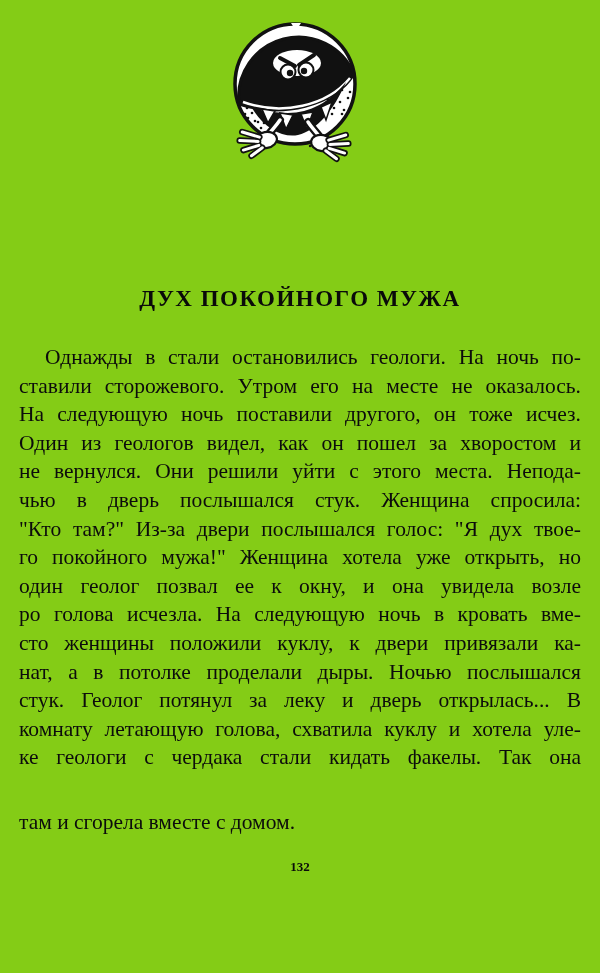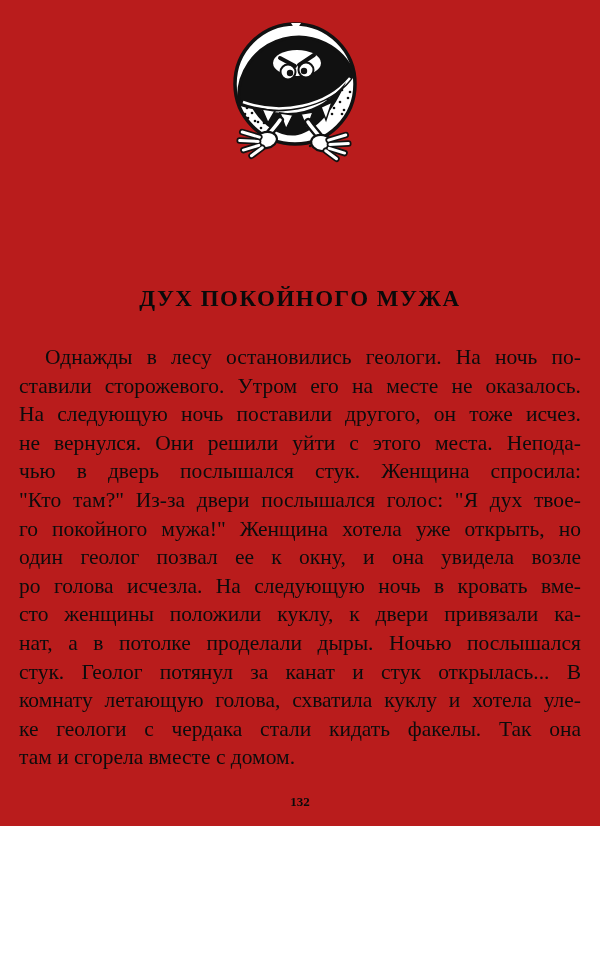--- a/index.html
+++ b/index.html
@@ -3,22 +3,22 @@
 <meta charset="utf-8">
 <style>
   html, body {
     margin: 0;
     padding: 0;
     background: #ffffff;
   }
   .page {
     position: relative;
     width: 600px;
-    height: 826px;
-    background: #b91c1c;
+    height: 973px;
+    background: #84cc16;
     overflow: hidden;
     font-family: "Liberation Serif", "DejaVu Serif", serif;
     color: #0d0d0d;
   }
   .illo {
     display: block;
     margin: 16px auto 0;
     transform: translateX(-5px);
   }
   .title {
@@ -37,21 +37,21 @@
     font-size: 21.5px;
     line-height: 28.6px;
     height: 28.6px;
     text-align: justify;
     text-align-last: justify;
     -moz-text-align-last: justify;
     white-space: nowrap;
     color: #0c0c0c;
   }
   .line.first { text-indent: 26px; }
-  .line.last  { text-align-last: left; -moz-text-align-last: left; }
+  .line.last  { text-align-last: left; margin-top: 36px; -moz-text-align-last: left; }
   .pagenum {
     margin-top: 20px;
     text-align: center;
     font-weight: bold;
     font-size: 13px;
     line-height: 20px;
     color: #0a0a0a;
   }
 </style>
 </head>
@@ -166,32 +166,33 @@
           <path d="M 8 4 L 24 6"></path>
             <path d="M 5 7 L 17 13"></path>
         </g>
       </g>
     </g>
   </svg>
 
   <div class="title">ДУХ ПОКОЙНОГО МУЖА</div>
 
   <div class="bodytext">
-    <div class="line first">Однажды в лесу остановились геологи. На ночь по-</div>
+    <div class="line first">Однажды в стали остановились геологи. На ночь по-</div>
     <div class="line">ставили сторожевого. Утром его на месте не оказалось.</div>
     <div class="line">На следующую ночь поставили другого, он тоже исчез.</div>
+    <div class="line">Один из геологов видел, как он пошел за хворостом и</div>
     <div class="line">не вернулся. Они решили уйти с этого места. Непода-</div>
     <div class="line">чью в дверь послышался стук. Женщина спросила:</div>
     <div class="line">"Кто там?" Из-за двери послышался голос: "Я дух твое-</div>
     <div class="line">го покойного мужа!" Женщина хотела уже открыть, но</div>
     <div class="line">один геолог позвал ее к окну, и она увидела возле</div>
     <div class="line">ро голова исчезла. На следующую ночь в кровать вме-</div>
     <div class="line">сто женщины положили куклу, к двери привязали ка-</div>
     <div class="line">нат, а в потолке проделали дыры. Ночью послышался</div>
-    <div class="line">стук. Геолог потянул за канат и стук открылась... В</div>
+    <div class="line">стук. Геолог потянул за леку и дверь открылась... В</div>
     <div class="line">комнату летающую голова, схватила куклу и хотела уле-</div>
     <div class="line">ке геологи с чердака стали кидать факелы. Так она</div>
     <div class="line last">там и сгорела вместе с домом.</div>
   </div>
 
   <div class="pagenum">132</div>
 
 </div>
 
 </body></html>

